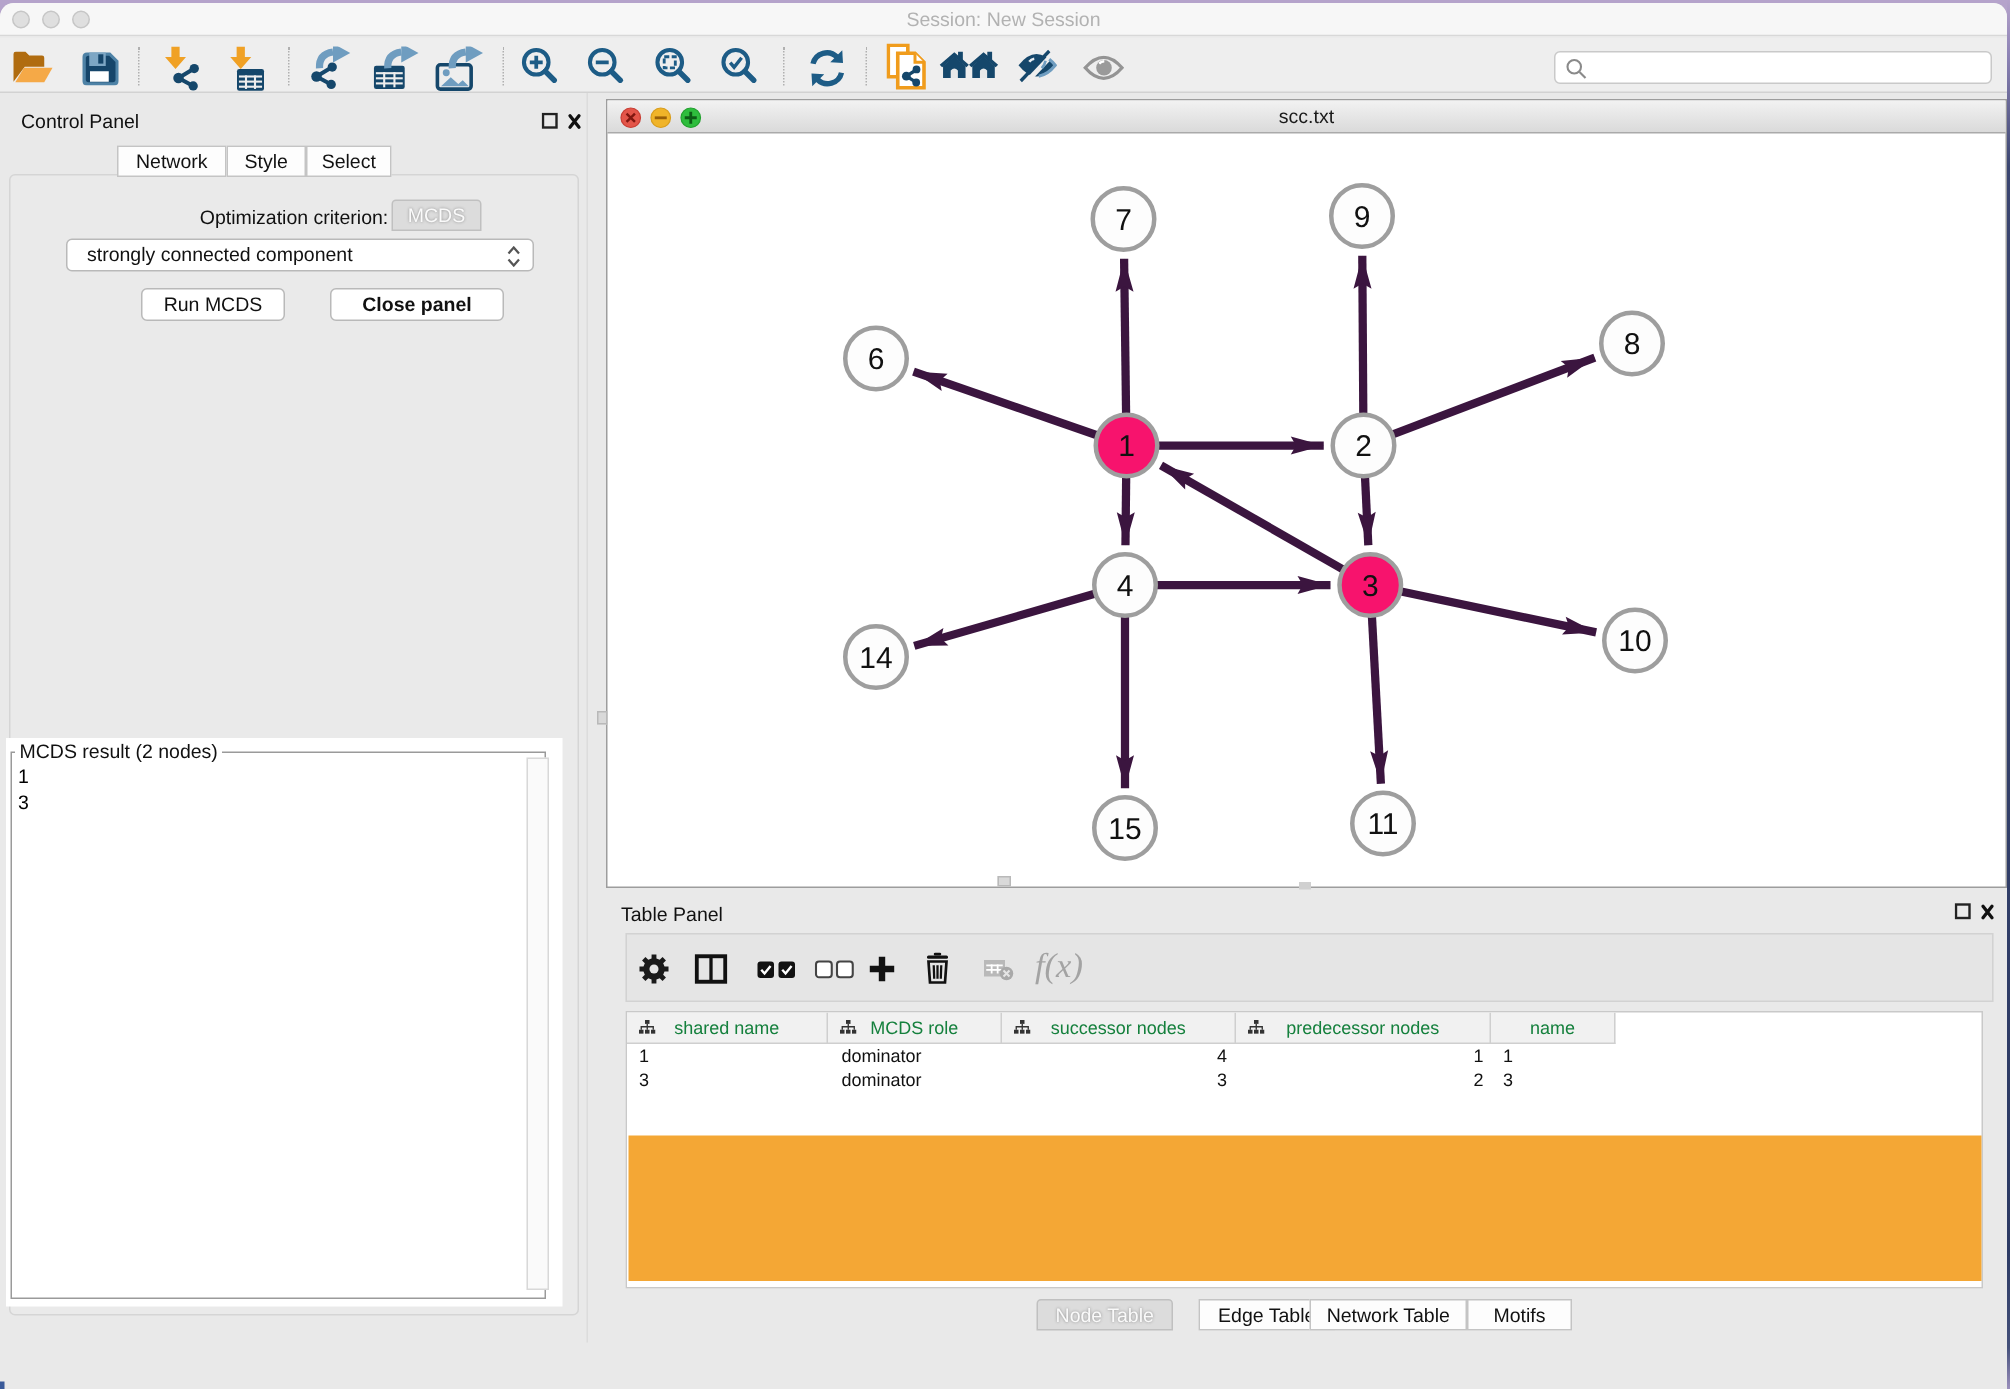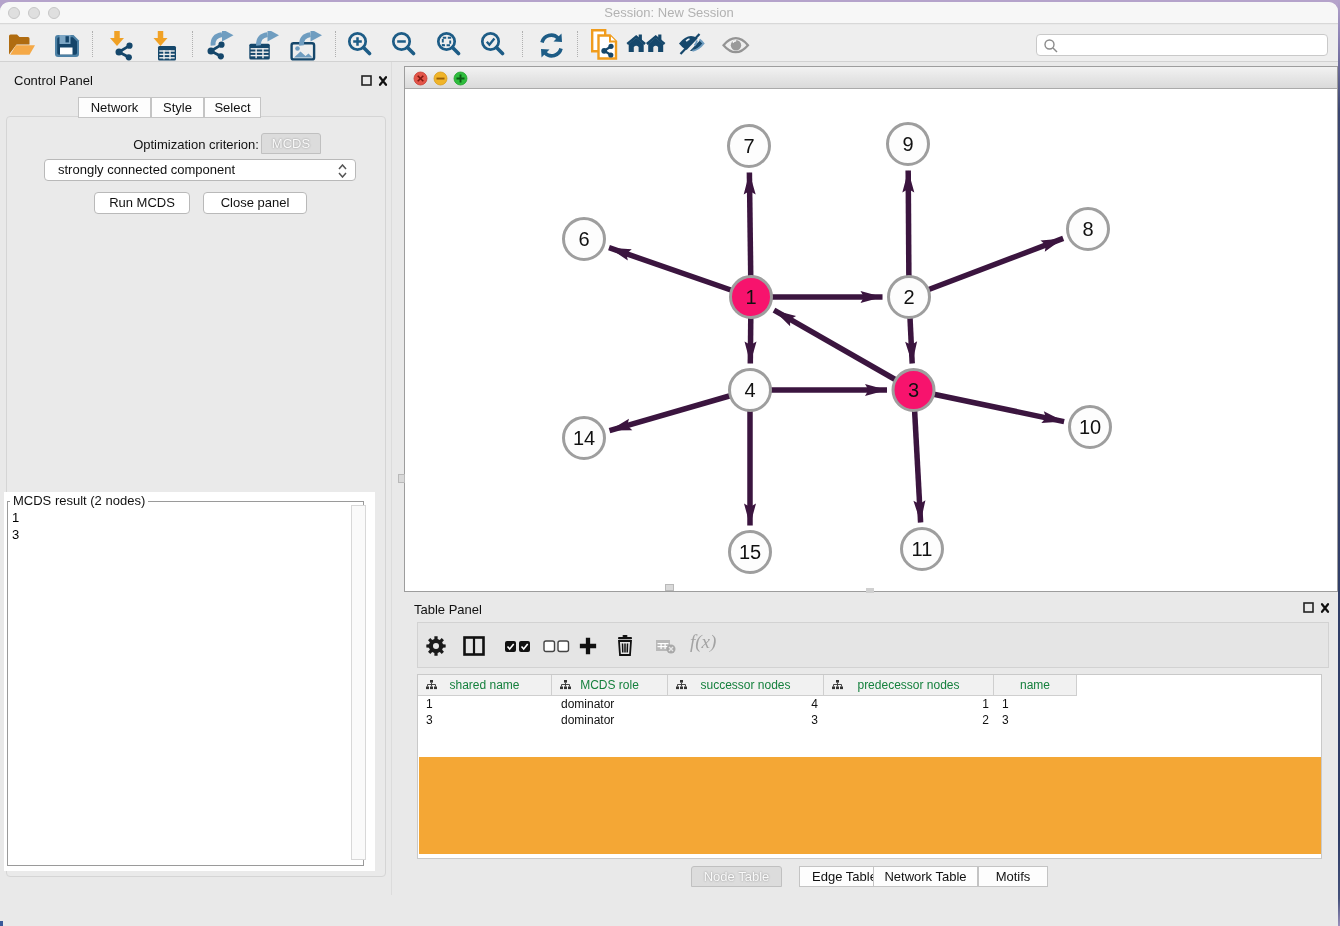--- a/index.html
+++ b/index.html
@@ -196,39 +196,40 @@
     </div>
     <div id="cpbody"></div>
     <div id="optlabel">Optimization criterion:</div>
     <div id="dropdown">strongly connected component
       <svg width="9" height="14" style="position:absolute; right:8px; top:4px;" viewBox="0 0 9 14">
           <path d="M1 5 L4.5 1 L8 5" fill="none" stroke="#555" stroke-width="1.5"></path>
           <path d="M1 9 L4.5 13 L8 9" fill="none" stroke="#555" stroke-width="1.5"></path>
         </svg>
     </div>
     <div class="btn" style="left:94px; width:96px;">Run MCDS</div>
-    <div class="btn" style="left:203px; width:104px;">Close panel</div>
+    <div class="btn" style="left:220px; width:116px;font-weight:bold;">Close panel</div>
     <div id="mcdsbox">
       <div id="mcdsfield">
         <div id="mcdslegend">MCDS result (2 nodes)</div>
         <div style="position:absolute; left:4px; top:7px; font-size:13px; line-height:17px;">1<br>3</div>
       </div>
       <div id="mcdsscroll"></div>
     </div>
   </div>
   <div id="nw">
     <div id="nwtitle">
       <svg width="70" height="15" style="position:absolute;left:8px;top:4px;" viewBox="0 0 70 15">
         <circle cx="7.5" cy="7.5" r="6.5" fill="#e35549" stroke="#c93f35" stroke-width="0.8"></circle>
         <path d="M4.7 4.7 L10.3 10.3 M10.3 4.7 L4.7 10.3" stroke="#801710" stroke-width="1.6"></path>
         <circle cx="27.5" cy="7.5" r="6.5" fill="#f0b429" stroke="#d99e1d" stroke-width="0.8"></circle>
         <rect x="23.5" y="6.6" width="8" height="1.9" fill="#985f08"></rect>
         <circle cx="47.5" cy="7.5" r="6.5" fill="#2ebd3d" stroke="#23a22f" stroke-width="0.8"></circle>
         <path d="M47.5 3.5 V11.5 M43.5 7.5 H51.5" stroke="#0c5c16" stroke-width="1.9"></path>
       </svg>
+      <div class="t">scc.txt</div>
     </div>
     <svg id="graph" width="932" height="502" style="position:absolute; left:0; top:22px;">
         <defs>
           <marker id="arr" viewBox="0 0 24 14" refX="23.5" refY="7" markerWidth="24" markerHeight="14" orient="auto" markerUnits="userSpaceOnUse">
             <path d="M23.5 7 L1.5 1 L5 7 L1.5 13 Z" fill="#3b153f"></path>
           </marker>
         </defs>
         <line x1="346.0" y1="208.0" x2="344.4" y2="83.5" stroke="#3b153f" stroke-width="5.5" marker-end="url(#arr)"></line>
         <line x1="346.0" y1="208.0" x2="204.0" y2="158.7" stroke="#3b153f" stroke-width="5.5" marker-end="url(#arr)"></line>
         <line x1="346.0" y1="208.0" x2="477.5" y2="208.0" stroke="#3b153f" stroke-width="5.5" marker-end="url(#arr)"></line>
@@ -306,21 +307,21 @@
         </svg>
       <svg style="position:absolute;left:237px;top:14px;" width="21" height="18" viewBox="0 0 21 18">
           <rect x="1" y="3" width="14" height="11" fill="#b9b9b9"></rect>
           <rect x="2.5" y="6" width="11" height="1.2" fill="#fff"></rect>
           <rect x="2.5" y="9" width="11" height="1.2" fill="#fff"></rect>
           <rect x="5.5" y="6" width="1.2" height="6" fill="#fff"></rect>
           <rect x="9.5" y="6" width="1.2" height="6" fill="#fff"></rect>
           <circle cx="16" cy="12" r="4.5" fill="#a9a9a9"></circle>
           <path d="M14 10 l4 4 M18 10 l-4 4" stroke="#e5e5e5" stroke-width="1.4"></path>
         </svg>
-      <div style="position:absolute;left:272px;top:8px;font-family:'Liberation Serif',serif;font-style:italic;font-size:19px;color:#a3a3a3;">f(x)</div>
+      <div style="position:absolute;left:272px;top:8px;font-family:'Liberation Serif',serif;font-style:italic;font-size:23px;color:#a3a3a3;">f(x)</div>
     </div>
     <div id="tbl">
       <div id="orangeband"></div>
       <div class="th" style="left:0px;width:134px;text-align:center;"><svg width="11" height="10" viewBox="0 0 11 10" style="position:absolute;left:8px;top:5px;">
             <rect x="4" y="0" width="3" height="2.6" fill="#333"></rect>
             <rect x="0" y="6.5" width="3" height="2.6" fill="#333"></rect>
             <rect x="4" y="6.5" width="3" height="2.6" fill="#333"></rect>
             <rect x="8" y="6.5" width="3" height="2.6" fill="#333"></rect>
             <path d="M5.5 2.6 V4.5 M1.5 6.5 V4.5 H9.5 V6.5 M5.5 4.5 V6.5" stroke="#333" stroke-width="0.9" fill="none"></path>
           </svg>shared name</div>

